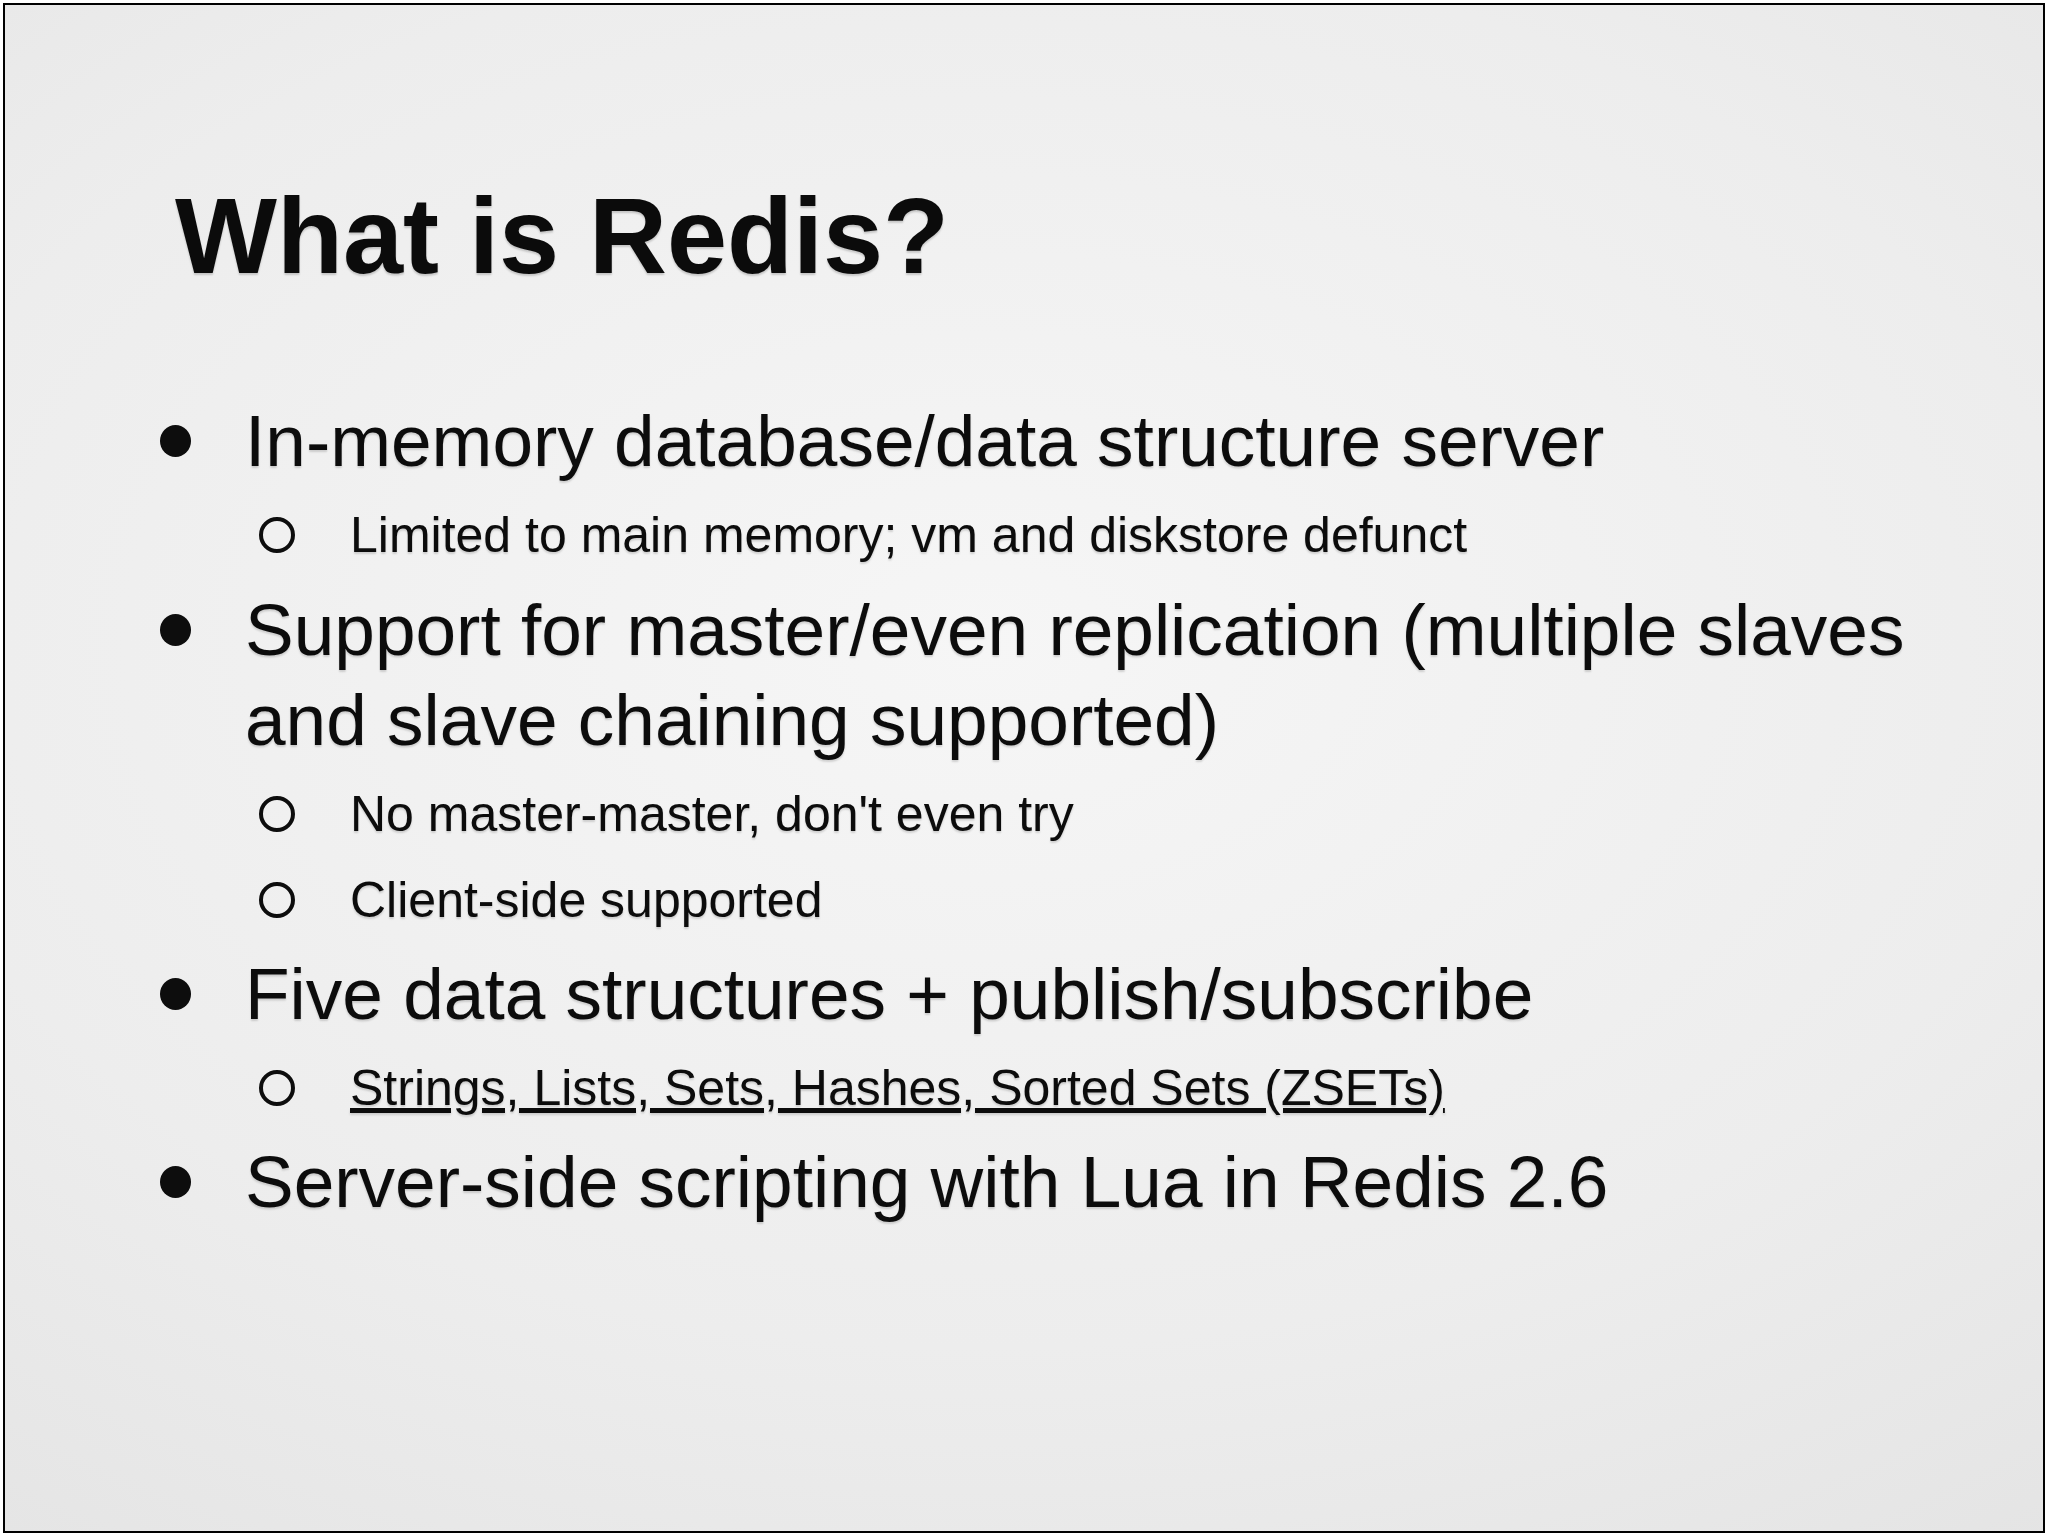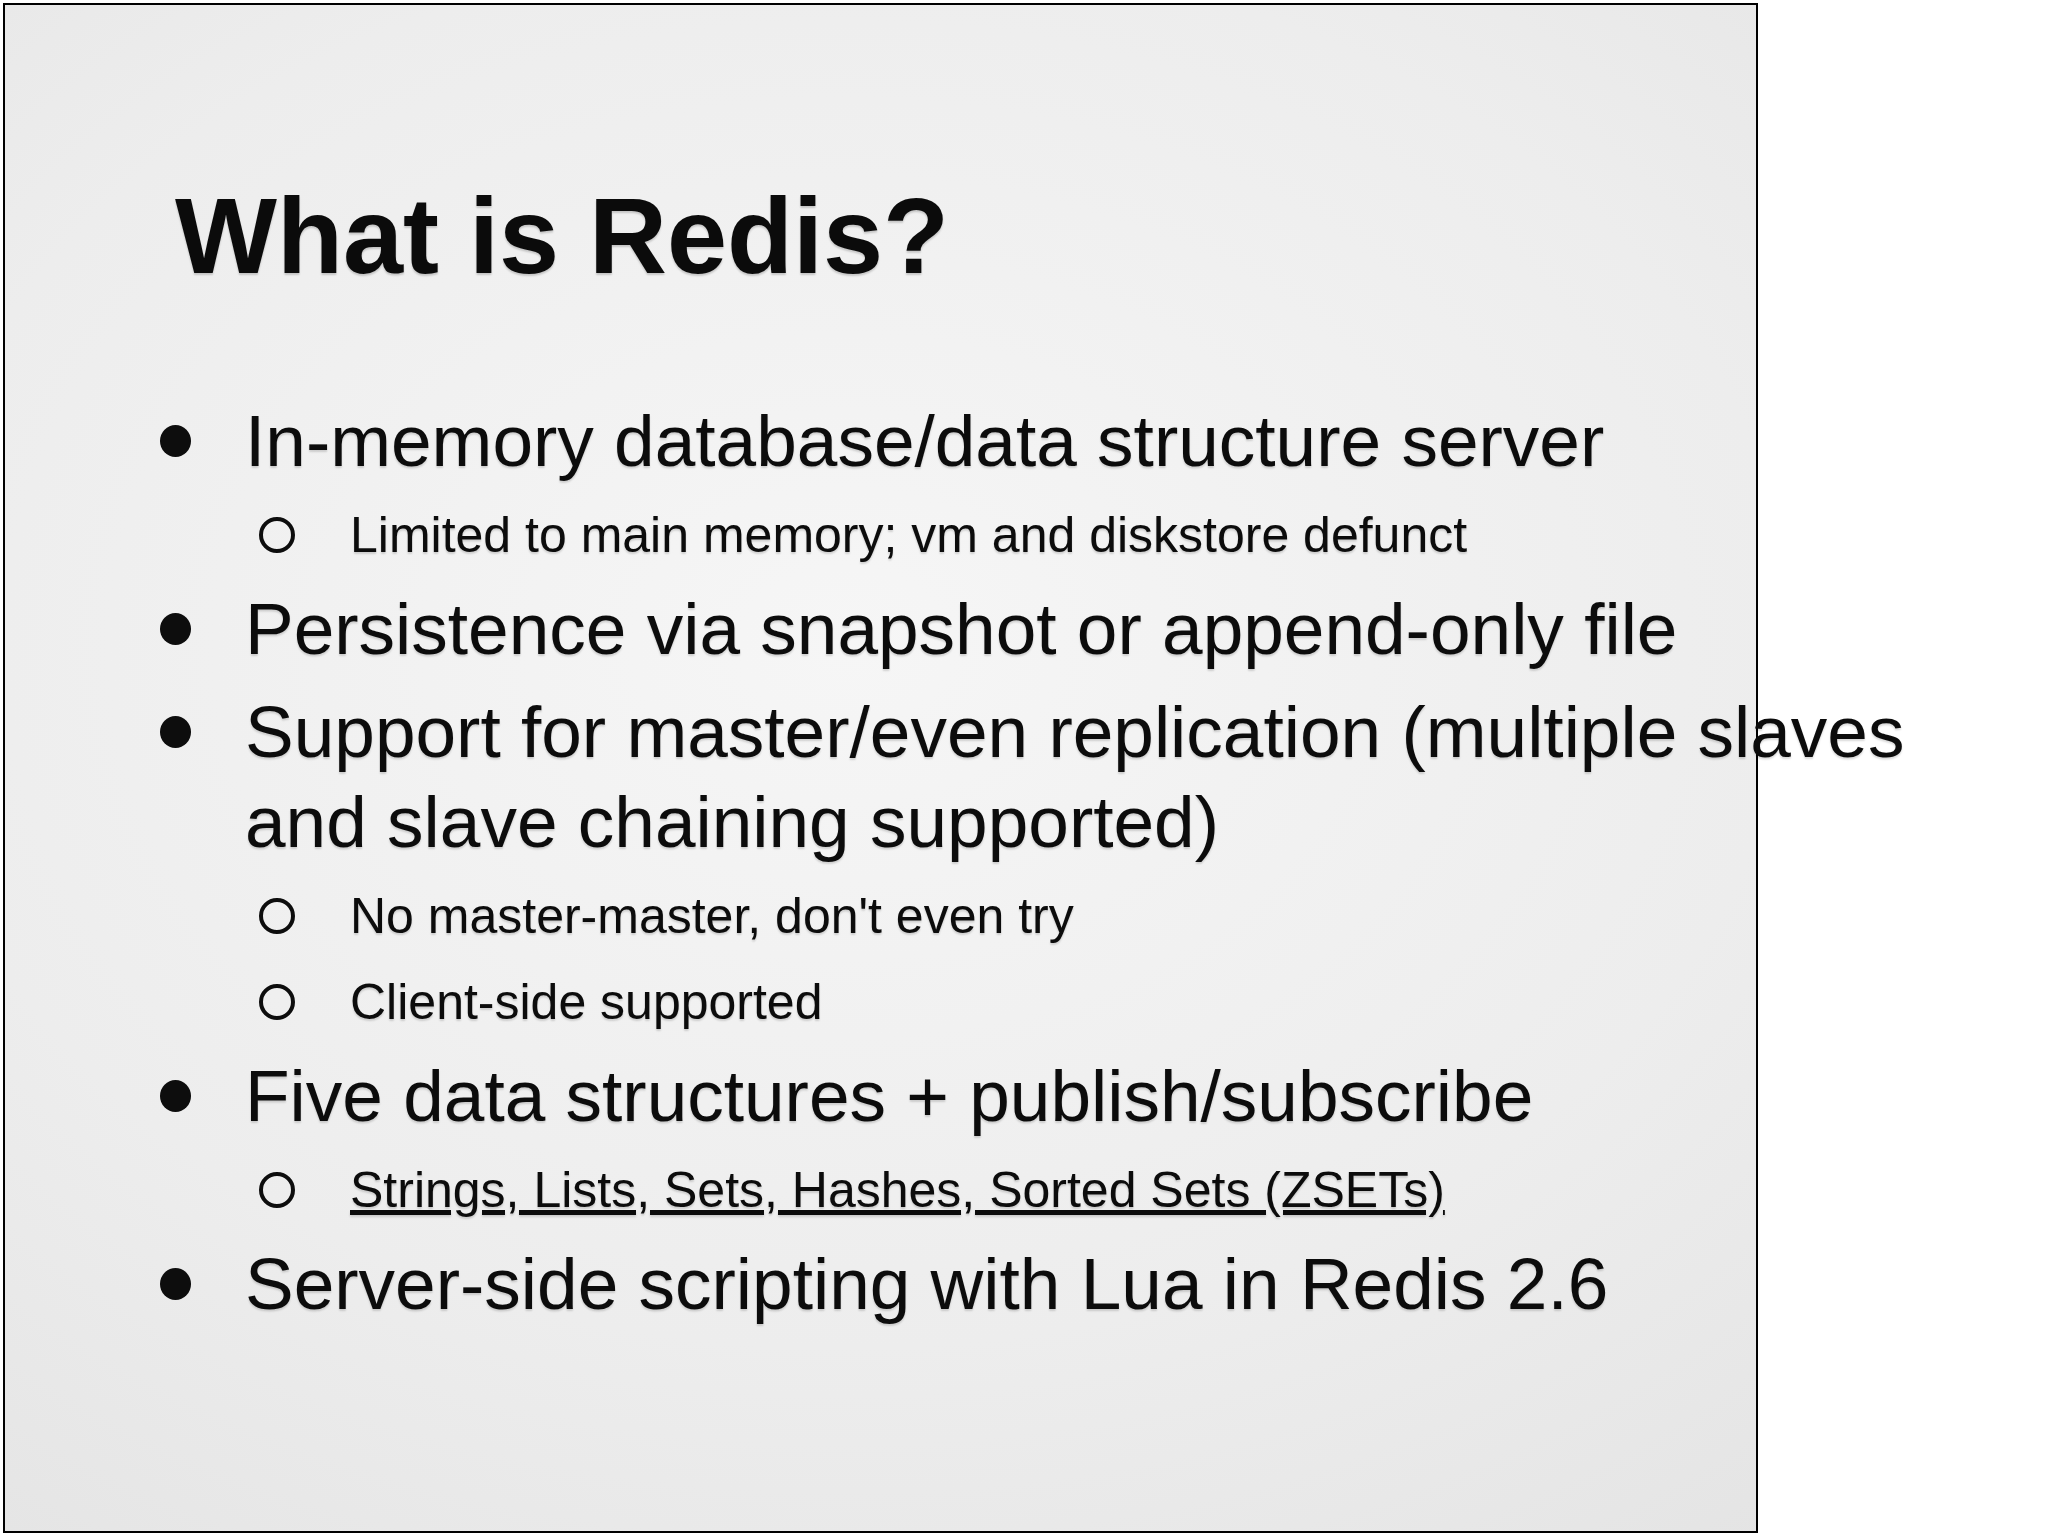--- a/index.html
+++ b/index.html
@@ -8,21 +8,21 @@
     width: 2048px;
     height: 1536px;
     background: #ffffff;
     overflow: hidden;
     font-family: "Liberation Sans", "DejaVu Sans", sans-serif;
   }
   .slide {
     position: absolute;
     left: 3px;
     top: 3px;
-    width: 1755px;
+    width: 2042px;
     height: 1530px;
     box-sizing: border-box;
     border: 2px solid #000000;
     background:
       radial-gradient(ellipse 135% 115% at 48% 42%,
         #f6f6f6 0%,
         #ededed 40%,
         #e2e2e2 70%,
         #d6d6d6 100%);
     color: #0d0d0d;
@@ -107,24 +107,20 @@
     <li class="l1">
       <span class="marker"></span>
       <span>In-memory database/data structure server</span>
     </li>
 
     <li class="l2 m10">
       <span class="marker"></span>
       <span>Limited to main memory; vm and diskstore defunct</span>
     </li>
 
-    <li class="l1 m6">
-      <span class="marker"></span>
-      <span>Persistence via snapshot or append-only file</span>
-    </li>
 
     <li class="l1 m13">
       <span class="marker"></span>
       <span>Support for master/even replication (multiple slaves and slave chaining supported)</span>
     </li>
 
     <li class="l2 m10">
       <span class="marker"></span>
       <span>No master-master, don't even try</span>
     </li>

